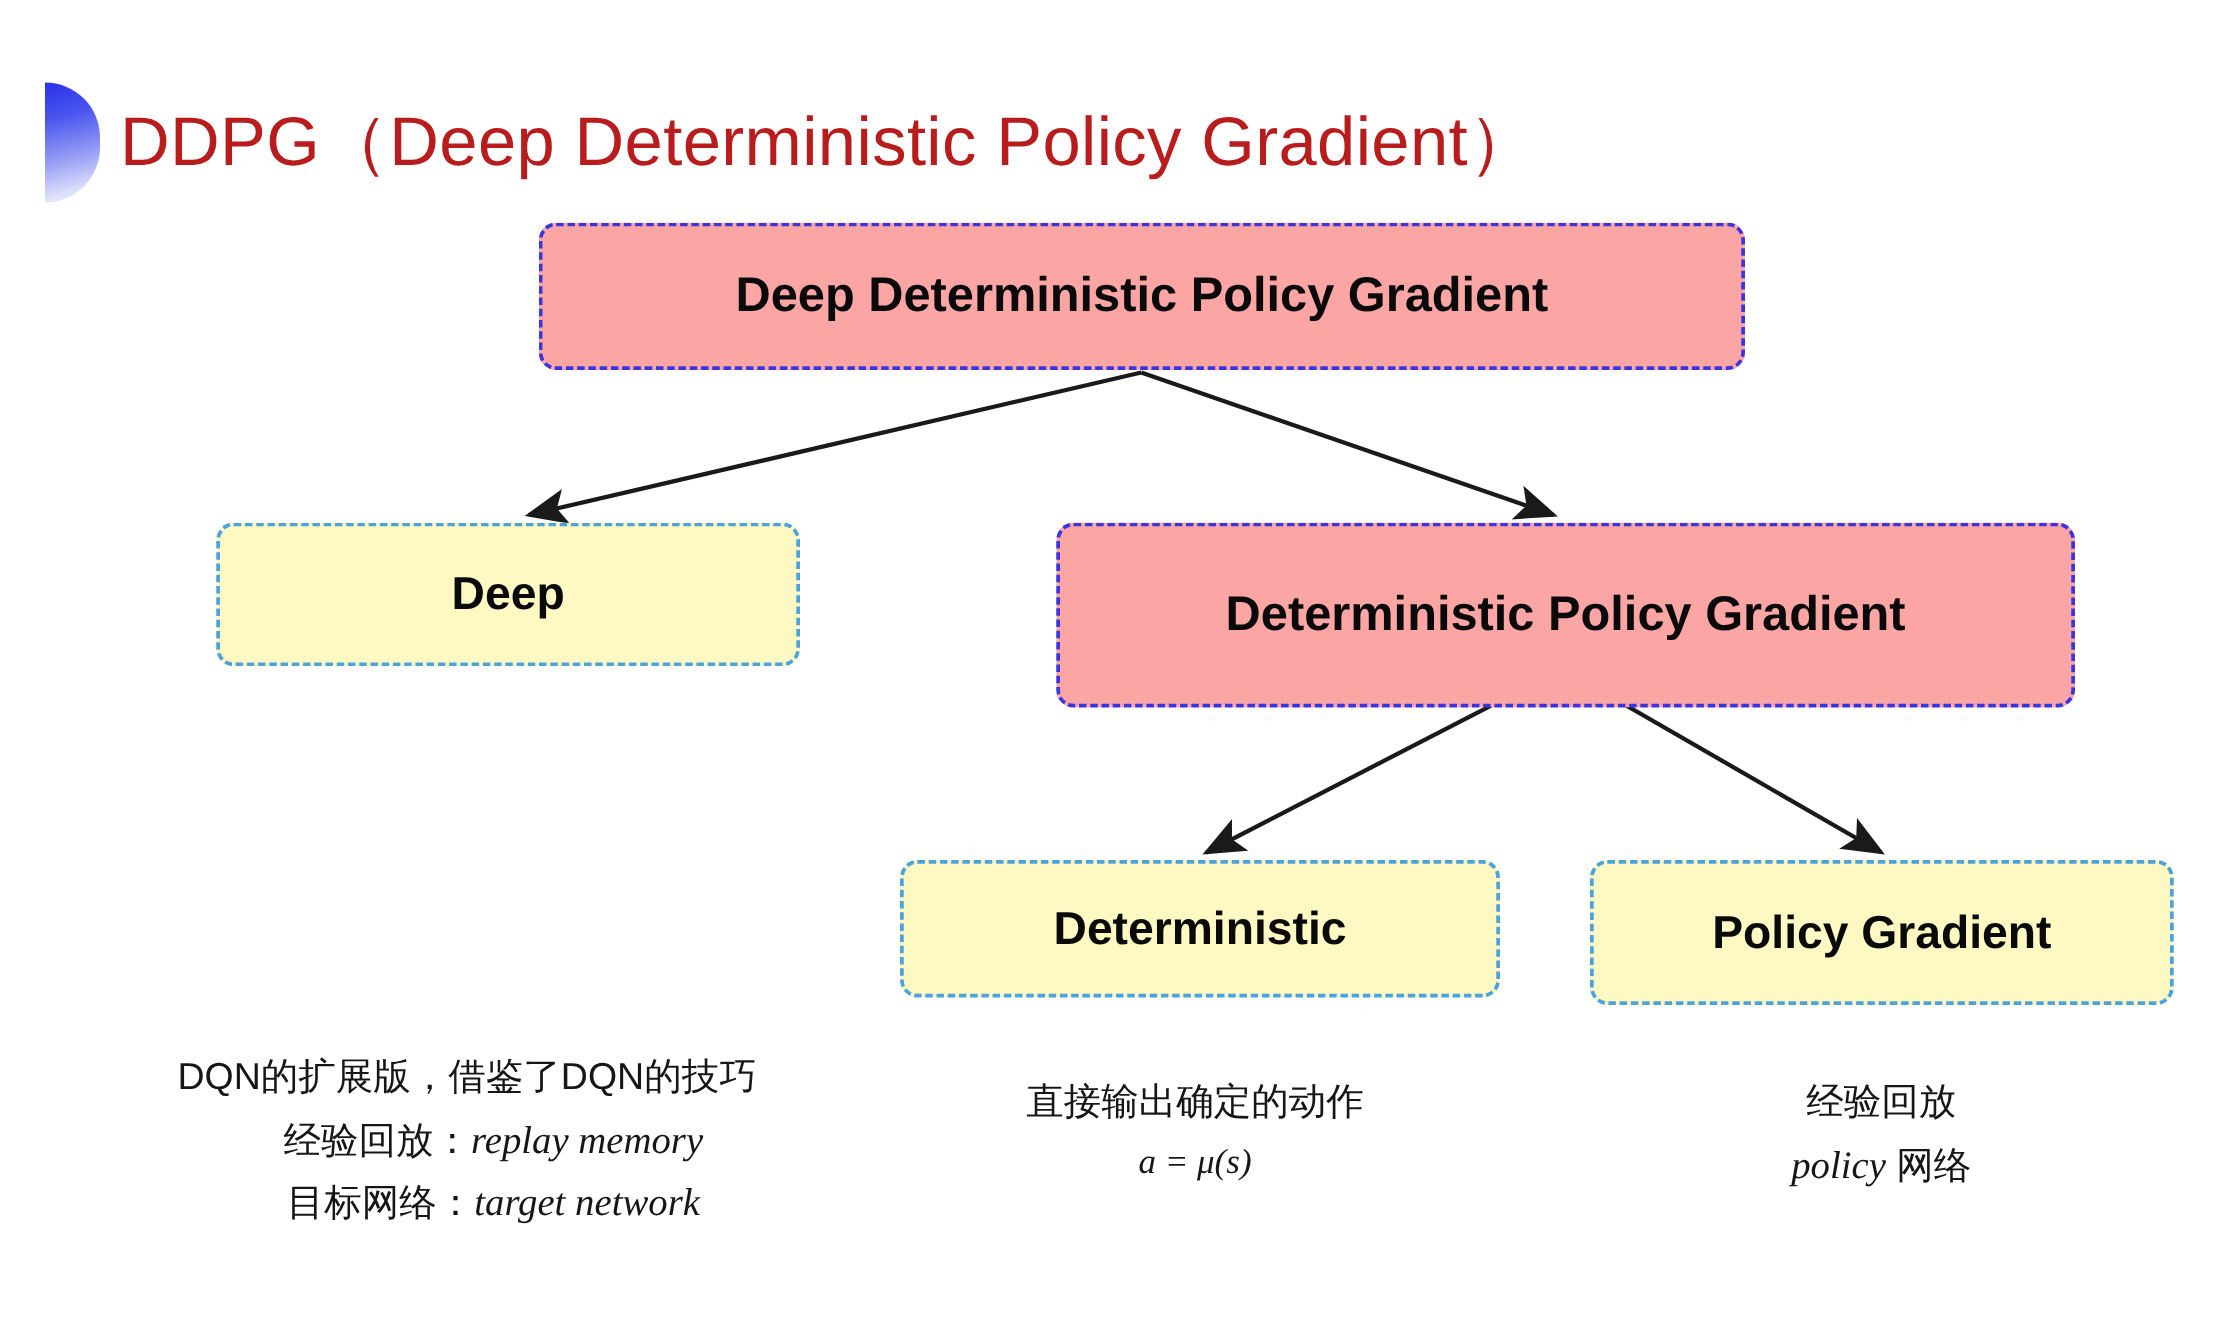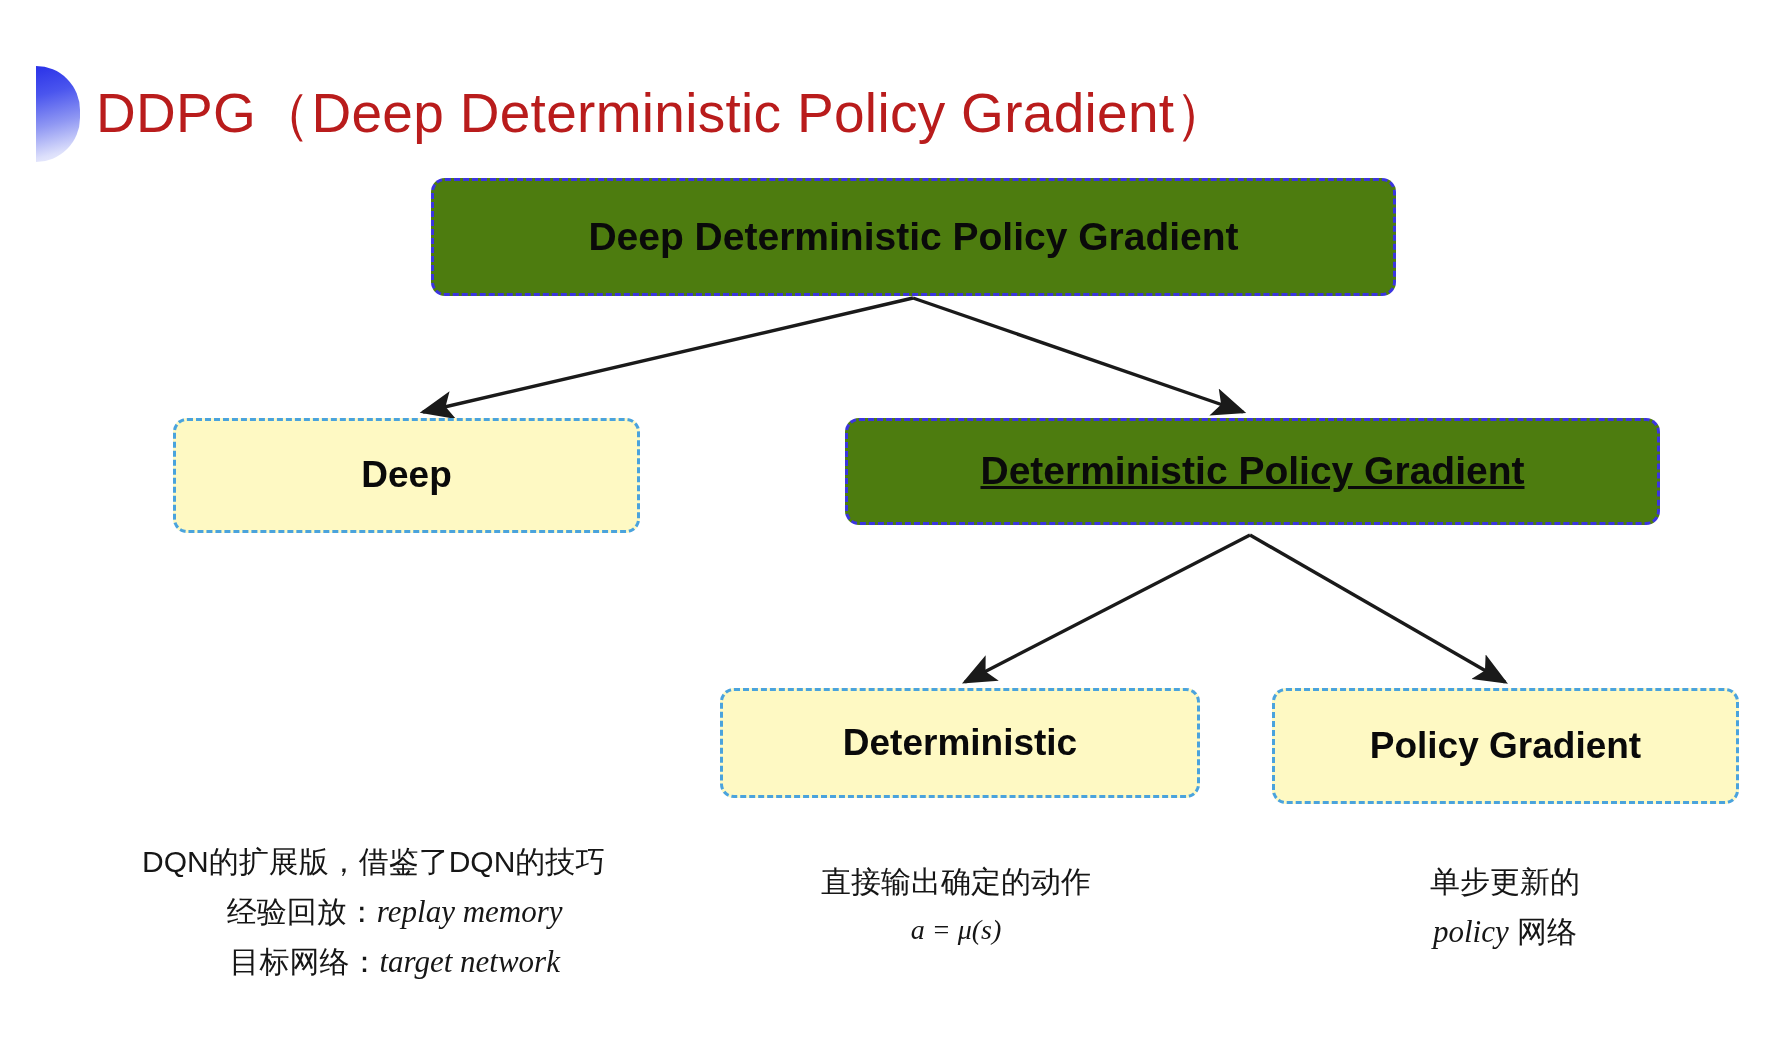--- a/index.html
+++ b/index.html
@@ -80,37 +80,37 @@
     position: absolute;
     box-sizing: border-box;
     display: flex;
     align-items: center;
     justify-content: center;
     text-align: center;
     border-radius: 14px;
     color: #0a0a0a;
   }
   .node-purple {
-    background: #4d7c0f;
+    background: #fca5a5;
     border: 3px dashed #3b34e0;
   }
   .node-blue {
     background: #fef9c3;
     border: 3px dashed #4aa3dd;
   }
   .node-label {
     font-size: 37px;
     font-weight: 600;
     line-height: 1.1;
     white-space: nowrap;
   }
 
   #node-root   { left: 431px; top: 178px; width: 965px; height: 118px; }
   #node-deep   { left: 173px; top: 418px; width: 467px; height: 115px; }
-  #node-dpg    { left: 845px; top: 418px; width: 815px; height: 107px; text-decoration: underline; }
+  #node-dpg    { left: 845px; top: 418px; width: 815px; height: 148px; }
   #node-det    { left: 720px; top: 688px; width: 480px; height: 110px; }
   #node-pg     { left: 1272px; top: 688px; width: 467px; height: 116px; align-items: center; }
 
   #node-root .node-label { font-size: 39px; }
   #node-dpg  .node-label { font-size: 39px; }
 
   
   .annot {
     position: absolute;
     color: #161616;
@@ -210,17 +210,17 @@
     <span class="annot-line indent"><span>经验回放：</span><span class="mono-italic">replay memory</span></span>
     <span class="annot-line indent"><span>目标网络：</span><span class="mono-italic">target network</span></span>
   </div>
 
   <div id="annot-det" class="annot">
     <span class="annot-line">直接输出确定的动作</span>
     <span class="annot-line math">a = μ(s)</span>
   </div>
 
   <div id="annot-pg" class="annot">
-    <span class="annot-line">单步更新的</span>
+    <span class="annot-line">经验回放</span>
     <span class="annot-line"><span class="mono-italic">policy</span><span> 网络</span></span>
   </div>
 
 </div>
 
 </body></html>

